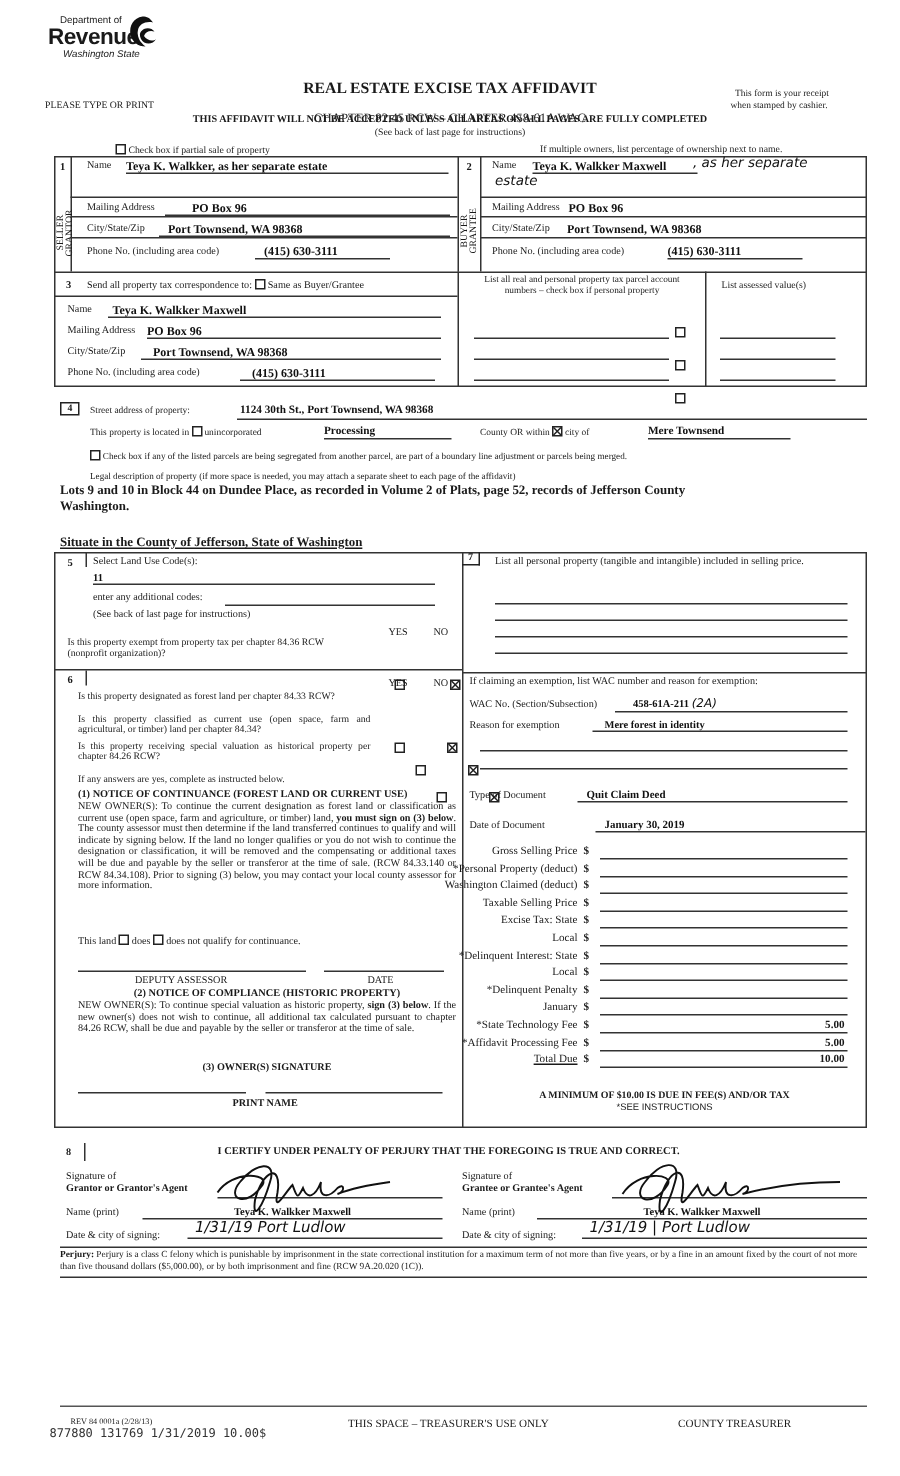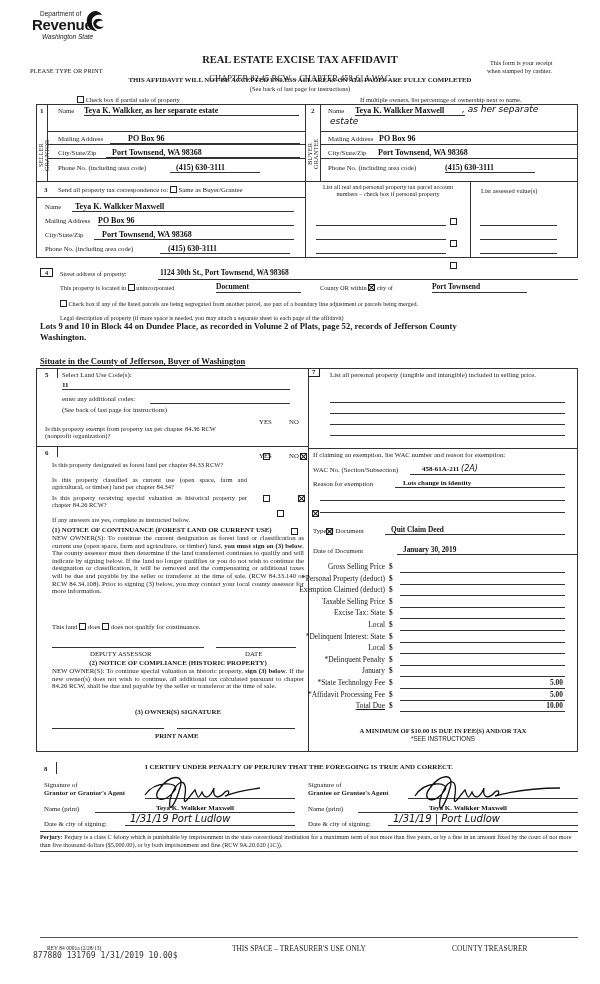--- a/index.html
+++ b/index.html
@@ -132,36 +132,36 @@
   <div class="abs b numbox" style="left:40px;top:268px;font-size:6.5px;">4</div>
   <div class="abs" style="left:60px;top:270px;font-size:6.3px;">Street address of property:</div>
   <div class="abs fill" style="left:160px;top:269px;font-size:7.5px;">1124 30th St., Port Townsend, WA  98368</div>
   <div class="hline" style="left:158px;top:279px;width:420px;"></div>
 
   <div class="abs" style="left:60px;top:284px;font-size:6.3px;">
     <span>This property is located in</span>
     <span class="cb"></span>
     <span>unincorporated</span>
   </div>
-  <div class="abs fill uline" style="left:216px;top:283px;width:85px;font-size:7.5px;">Document</div>
+  <div class="abs fill uline" style="left:216px;top:283px;width:85px;font-size:7.5px;">Processing</div>
   <div class="abs" style="left:320px;top:284px;font-size:6.3px;">
     <span>County OR  within</span>
     <span class="cb x"></span>
     <span>city of</span>
   </div>
-  <div class="abs fill uline" style="left:432px;top:283px;width:95px;font-size:7.5px;">Port Townsend</div>
+  <div class="abs fill uline" style="left:432px;top:283px;width:95px;font-size:7.5px;">Mere Townsend</div>
 
   <div class="abs" style="left:60px;top:300px;font-size:6.1px;">
     <span class="cb"></span>
     <span>Check box if any of the listed parcels are being segregated from another parcel, are part of a boundary line adjustment or parcels being merged.</span>
   </div>
   <div class="abs" style="left:60px;top:315px;font-size:6.1px;">Legal description of property (if more space is needed, you may attach a separate sheet to each page of the affidavit)</div>
   <div class="abs b" style="left:40px;top:322px;font-size:8.6px;">Lots 9 and 10 in Block 44 on Dundee Place, as recorded in Volume 2 of Plats, page 52, records of Jefferson County</div>
   <div class="abs b" style="left:40px;top:333px;font-size:8.6px;">Washington.</div>
-  <div class="abs b" style="left:40px;top:357px;font-size:8.6px;text-decoration:underline;">Situate in the County of Jefferson, Buyer of Washington</div>
+  <div class="abs b" style="left:40px;top:357px;font-size:8.6px;text-decoration:underline;">Situate in the County of Jefferson, State of Washington</div>
 </div>
 
 <div class="abs" style="left:36px;top:368px;width:542px;height:384px;border:1px solid #333;border-left:1px solid #333;"></div>
 <div class="vline" style="left:308px;top:368px;height:384px;"></div>
 <div class="hline" style="left:36px;top:446px;width:272px;"></div>
 <div class="hline" style="left:308px;top:448px;width:270px;"></div>
 
 <div>
   <div class="secnum" style="left:45px;top:371px;">5</div>
   <div class="vline" style="left:57px;top:368px;height:10px;"></div>
@@ -217,21 +217,21 @@
   <div class="hline" style="left:330px;top:413px;width:235px;"></div>
   <div class="hline" style="left:330px;top:424px;width:235px;"></div>
   <div class="hline" style="left:330px;top:435px;width:235px;"></div>
   <div class="abs" style="left:313px;top:451px;font-size:6.8px;">If claiming an exemption, list WAC number and reason for exemption:</div>
   <div class="abs" style="left:313px;top:466px;font-size:6.8px;">WAC No. (Section/Subsection)</div>
   <div class="abs uline" style="left:410px;top:464px;width:155px;height:11px;">
     <span class="fill" style="font-size:7px;padding-left:12px;">458-61A-211</span>
     <span class="hand" style="font-size:8px;">(2A)</span>
   </div>
   <div class="abs" style="left:313px;top:480px;font-size:6.8px;">Reason for exemption</div>
-  <div class="abs fill uline" style="left:395px;top:479px;width:170px;font-size:7px;padding-left:8px;">Lots change in identity</div>
+  <div class="abs fill uline" style="left:395px;top:479px;width:170px;font-size:7px;padding-left:8px;">Mere forest in identity</div>
   <div class="hline" style="left:320px;top:500px;width:245px;"></div>
   <div class="hline" style="left:320px;top:512px;width:245px;"></div>
 
   <div class="abs" style="left:313px;top:527px;font-size:6.8px;">Type of Document</div>
   <div class="abs fill uline" style="left:385px;top:526px;width:180px;font-size:7.3px;padding-left:6px;">Quit Claim Deed</div>
   <div class="abs" style="left:313px;top:547px;font-size:6.8px;">Date of Document</div>
   <div class="abs fill uline" style="left:385px;top:546px;width:180px;font-size:7.3px;padding-left:6px;margin-left:12px;">January 30, 2019</div>
 
   <div id="fee-rows">
       <div class="feerow" style="top: 563px;">
@@ -240,21 +240,21 @@
         <span class="ln"></span>
         <span class="val"></span>
       </div>
       <div class="feerow" style="top: 574.6px;">
         <span class="lbl" style="right: 190px; left: auto; text-align: center;">*Personal Property (deduct)</span>
         <span class="dol">$</span>
         <span class="ln"></span>
         <span class="val"></span>
       </div>
       <div class="feerow" style="top: 586.2px;">
-        <span class="lbl" style="right: 190px; left: auto;">Exemption Claimed (deduct)</span>
+        <span class="lbl" style="right: 190px; left: auto;">Washington Claimed (deduct)</span>
         <span class="dol">$</span>
         <span class="ln"></span>
         <span class="val"></span>
       </div>
       <div class="feerow" style="top: 597.8px;">
         <span class="lbl" style="right: 190px; left: auto;">Taxable Selling Price</span>
         <span class="dol">$</span>
         <span class="ln"></span>
         <span class="val"></span>
       </div>

